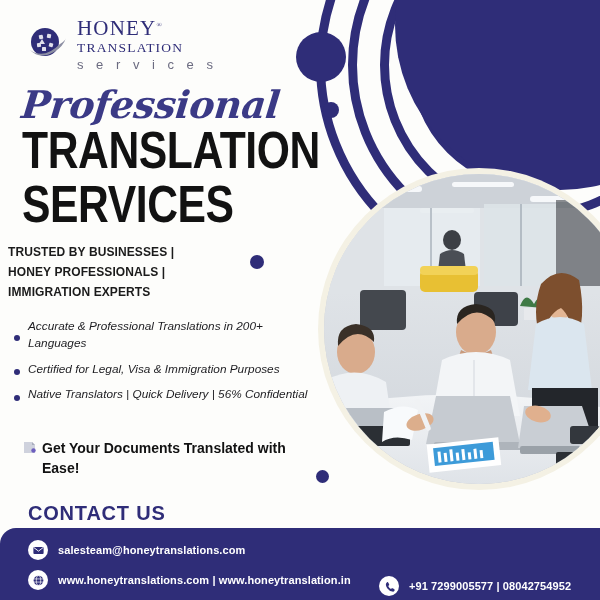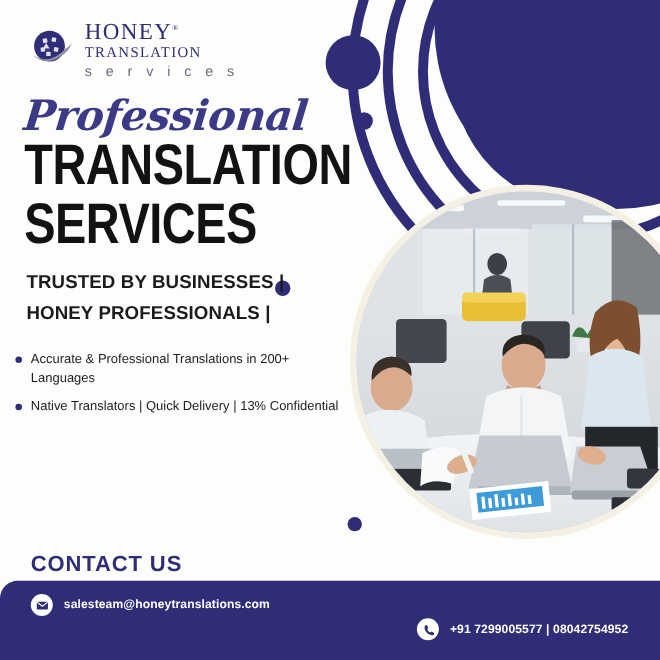--- a/index.html
+++ b/index.html
@@ -124,37 +124,38 @@
     letter-spacing:-0.5px;
     transform:scaleX(0.82);
     transform-origin:left center;
     line-height:0.88;
   }
   .big1{top:128px;font-size:52px;}
   .big2{top:182px;font-size:52px;}
 
   .trusted{
     position:absolute;
-    left:24px;top:243px;
-    font-size:17px;
+    left:8px;top:243px;
+    font-size:12px;
     font-weight:700;
     color:#1b1b1b;
     line-height:1.65;
     letter-spacing:0.1px;
   }
 
   
   .bullets{
     position:absolute;
     left:14px;top:318px;
     width:300px;
   }
   .bullet{
-    display:flex;align-items:flex-start;gap:8px;
+    display:flex;align-items:center;gap:8px;
     margin-bottom:9px;
+    font-style:italic;
   }
   .bullet .bdot{
     width:6px;height:6px;border-radius:50%;
     background:#2f2d78;flex:0 0 auto;margin-top:6px;
   }
   .bullet .btxt{
     font-size:11.8px;color:#1d1d21;line-height:1.42;
   }
 
   
@@ -184,21 +185,21 @@
     width:600px;height:72px;
     background:#2f2d78;
     border-top-left-radius:16px;
   }
   .frow{
     position:absolute;
     display:flex;align-items:center;gap:10px;
   }
   .frow.r1{left:28px;top:12px;}
   .frow.r2{left:28px;top:42px;}
-  .frow.r3{left:368px;top:34px;padding-left:11px;}
+  .frow.r3{left:368px;top:48px;padding-left:11px;}
   .ficon{
     width:20px;height:20px;border-radius:50%;
     background:#ffffff;
     display:flex;align-items:center;justify-content:center;
     flex:0 0 auto;
   }
   .ficon svg{display:block;}
   .ftxt{
     color:#ffffff;font-size:11px;font-weight:700;letter-spacing:0.1px;
     white-space:nowrap;
@@ -345,47 +346,75 @@
     </div>
   </div>
 
   <div class="script">Professional</div>
   <div class="big1">TRANSLATION</div>
   <div class="big2">SERVICES</div>
 
   <div class="trusted">
     <div>TRUSTED BY BUSINESSES |</div>
     <div>HONEY PROFESSIONALS |</div>
+    <div>IMMIGRATION EXPERTS</div>
   </div>
 
   <div class="bullets">
     <div class="bullet">
       <span class="bdot"></span>
       <span class="btxt">Accurate &amp; Professional Translations in 200+ Languages</span>
     </div>
     <div class="bullet">
       <span class="bdot"></span>
-      <span class="btxt">Native Translators | Quick Delivery | 13% Confidential</span>
-    </div>
-  </div>
-
+      <span class="btxt">Certified for Legal, Visa &amp; Immigration Purposes</span>
+    </div>
+    <div class="bullet">
+      <span class="bdot"></span>
+      <span class="btxt">Native Translators | Quick Delivery | 56% Confidential</span>
+    </div>
+  </div>
+
+  <div class="cta">
+    <span class="cta-emoji">
+      <svg width="15" height="15" viewBox="0 0 15 15">
+        <path d="M2 2 h8 l3 3 v8 h-11 z" fill="#cfd2dd"></path>
+        <path d="M10 2 v3 h3 z" fill="#a9adbd"></path>
+        <circle cx="11.5" cy="10.5" r="2.2" fill="#6d5fbe"></circle>
+      </svg>
+    </span>
+    <span>Get Your Documents Translated with Ease!</span>
+  </div>
 
   <div class="contact-title">CONTACT US</div>
 
   <div class="footer">
     <div class="frow r1">
       <span class="ficon">
         <svg width="11" height="11" viewBox="0 0 14 14">
           <rect x="0.5" y="2.5" width="13" height="9" rx="1.2" fill="#2f2d78"></rect>
           <path d="M1 3.2 L7 7.8 L13 3.2" stroke="#ffffff" stroke-width="1.2" fill="none"></path>
         </svg>
       </span>
       <span class="ftxt">salesteam@honeytranslations.com</span>
     </div>
 
+    <div class="frow r2">
+      <span class="ficon">
+        <svg width="11" height="11" viewBox="0 0 14 14">
+          <circle cx="7" cy="7" r="6.2" fill="#2f2d78"></circle>
+          <g stroke="#ffffff" stroke-width="0.9" fill="none">
+            <ellipse cx="7" cy="7" rx="2.8" ry="6.2"></ellipse>
+            <line x1="0.8" y1="5" x2="13.2" y2="5"></line>
+            <line x1="0.8" y1="9" x2="13.2" y2="9"></line>
+          </g>
+        </svg>
+      </span>
+      <span class="ftxt">www.honeytranslations.com | www.honeytranslation.in</span>
+    </div>
 
     <div class="frow r3">
       <span class="ficon">
         <svg width="11" height="11" viewBox="0 0 14 14">
           <path d="M3.4 1.6 q1.6 -0.6 2.3 0.9 l0.8 1.7 q0.4 0.9 -0.5 1.5 q-0.7 0.5 -0.3 1.4 q0.8 1.8 2.4 2.7 q0.8 0.5 1.4 -0.2 q0.7 -0.8 1.6 -0.3 l1.6 0.9 q1.4 0.8 0.6 2.2 q-0.8 1.4 -2.6 1.1 q-4 -0.7 -6.6 -4.3 q-2.2 -3.1 -1.6 -5.4 q0.3 -1.6 1.5 -2.2z" fill="#2f2d78"></path>
         </svg>
       </span>
       <span class="ftxt">+91 7299005577 | 08042754952</span>
     </div>
   </div>

